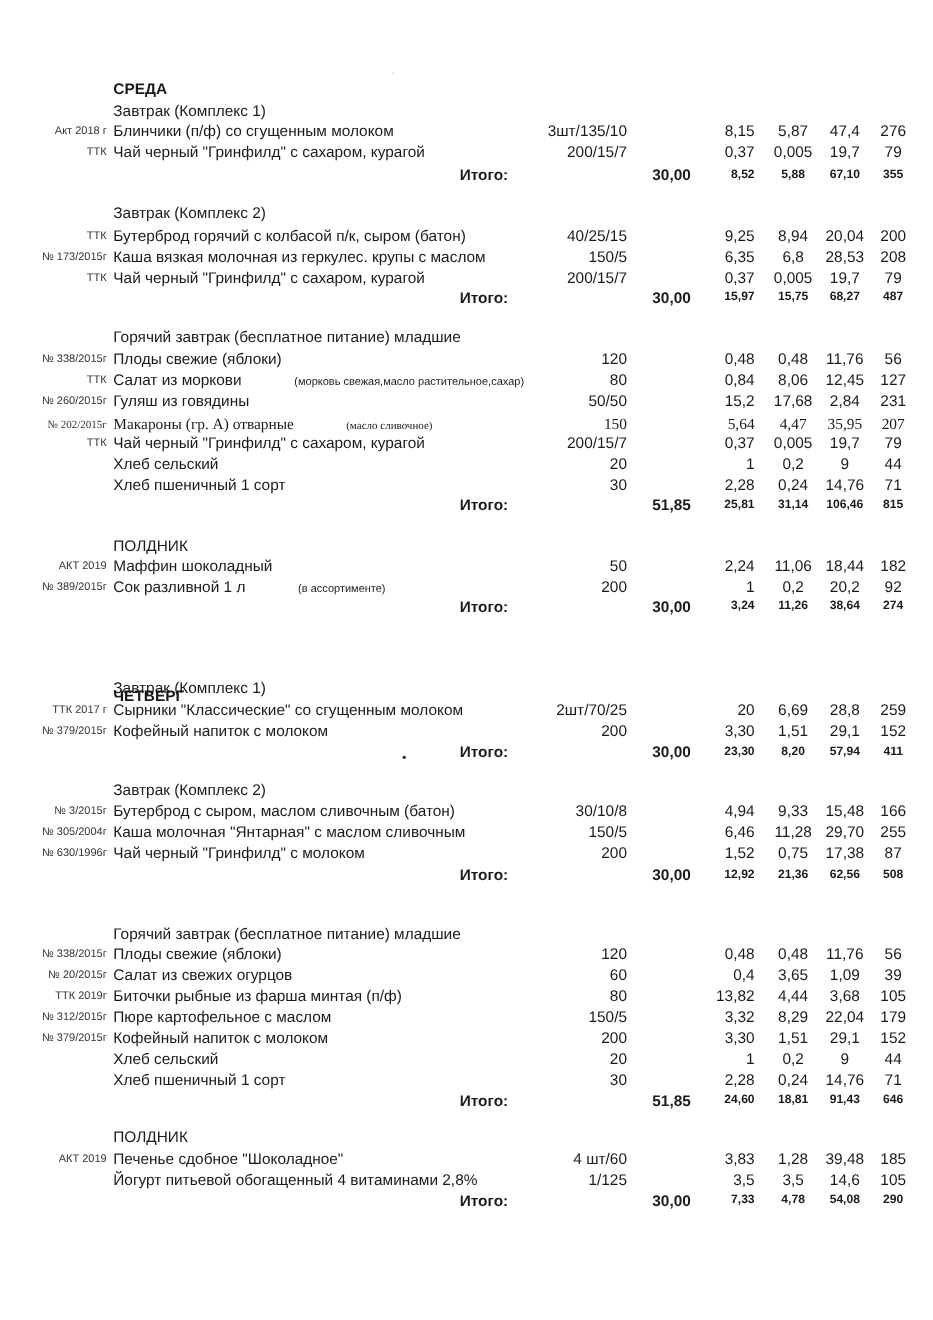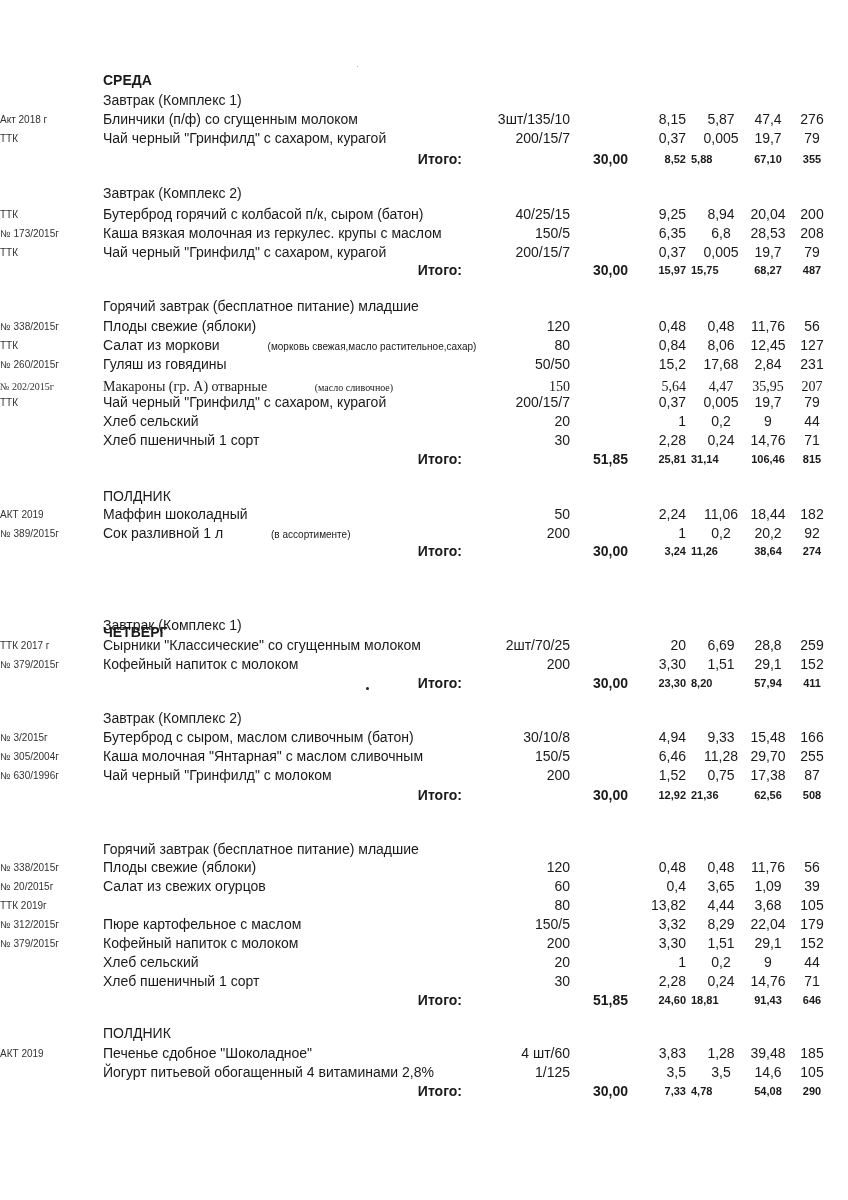--- a/index.html
+++ b/index.html
@@ -2,33 +2,33 @@
 <html><head>
 <meta charset="utf-8">
 <style>
   html, body { margin: 0; padding: 0; background: #ffffff; }
   body { width: 848px; height: 1200px; position: relative; overflow: hidden;
          font-family: "Liberation Sans", sans-serif; color: #1a1a1a; }
   .page { position: absolute; left: 0; top: 0; width: 848px; height: 1200px; }
   .day { position: absolute; left: 103px; font-weight: bold; font-size: 14px; }
   .sec-title { position: absolute; left: 103px; font-weight: normal; font-size: 14px; }
   .row { position: absolute; left: 0; width: 848px; height: 19px; font-size: 14px; line-height: 19px; }
-  .row .code { position: absolute; left: 0; width: 97px; text-align: left; font-size: 10px; color: #333; }
+  .row .code { position: absolute; left: 0; width: 97px; text-align: right; font-size: 10px; color: #333; }
   .row .name { position: absolute; left: 103px; white-space: nowrap; }
   .row .name .note { font-size: 10px; padding-left: 44px; }
   .row .portion { position: absolute; right: 278px; text-align: left; white-space: nowrap; }
   .row .c1 { position: absolute; right: 162px; text-align: right; }
   .row .c2 { position: absolute; right: 97px; text-align: right; width: 60px; text-align: center; }
   .row .c3 { position: absolute; right: 50px; width: 60px; text-align: center; }
   .row .c4 { position: absolute; right: 16px; width: 40px; text-align: center; }
   .total { position: absolute; left: 0; width: 848px; height: 19px; font-weight: bold; line-height: 19px; }
   .total .label { position: absolute; right: 386px; font-size: 14px; }
   .total .price { position: absolute; right: 220px; font-size: 14px; }
   .total .t1 { position: absolute; right: 162px; font-size: 11px; text-align: right; }
-  .total .t2 { position: absolute; right: 97px; width: 60px; text-align: left; font-size: 11px; }
+  .total .t2 { position: absolute; right: 97px; width: 60px; text-align: center; font-size: 11px; }
   .total .t3 { position: absolute; right: 50px; width: 60px; text-align: center; font-size: 11px; }
   .total .t4 { position: absolute; right: 16px; width: 40px; text-align: center; font-size: 11px; }
   .dot { position: absolute; width: 3px; height: 3px; background: #222; border-radius: 50%; }
 </style>
 </head>
 <body>
 
 <div class="page" id="page">
     <div class="day" style="top: 72px;">СРЕДА</div>
     <div class="sec-title" style="top: 92px;">Завтрак (Комплекс 1)</div>
@@ -271,20 +271,21 @@
       <span class="code">№ 20/2015г</span>
       <span class="name"><span>Салат из свежих огурцов</span><span class="note"></span></span>
       <span class="portion">60</span>
       <span class="c1">0,4</span>
       <span class="c2">3,65</span>
       <span class="c3">1,09</span>
       <span class="c4">39</span>
     </div>
     <div class="row" style="top: 896px;">
       <span class="code">ТТК 2019г</span>
+      <span class="name"><span>Биточки рыбные из фарша минтая (п/ф)</span><span class="note"></span></span>
       <span class="portion">80</span>
       <span class="c1">13,82</span>
       <span class="c2">4,44</span>
       <span class="c3">3,68</span>
       <span class="c4">105</span>
     </div>
     <div class="row" style="top: 915px;">
       <span class="code">№ 312/2015г</span>
       <span class="name"><span>Пюре картофельное с маслом</span><span class="note"></span></span>
       <span class="portion">150/5</span>

